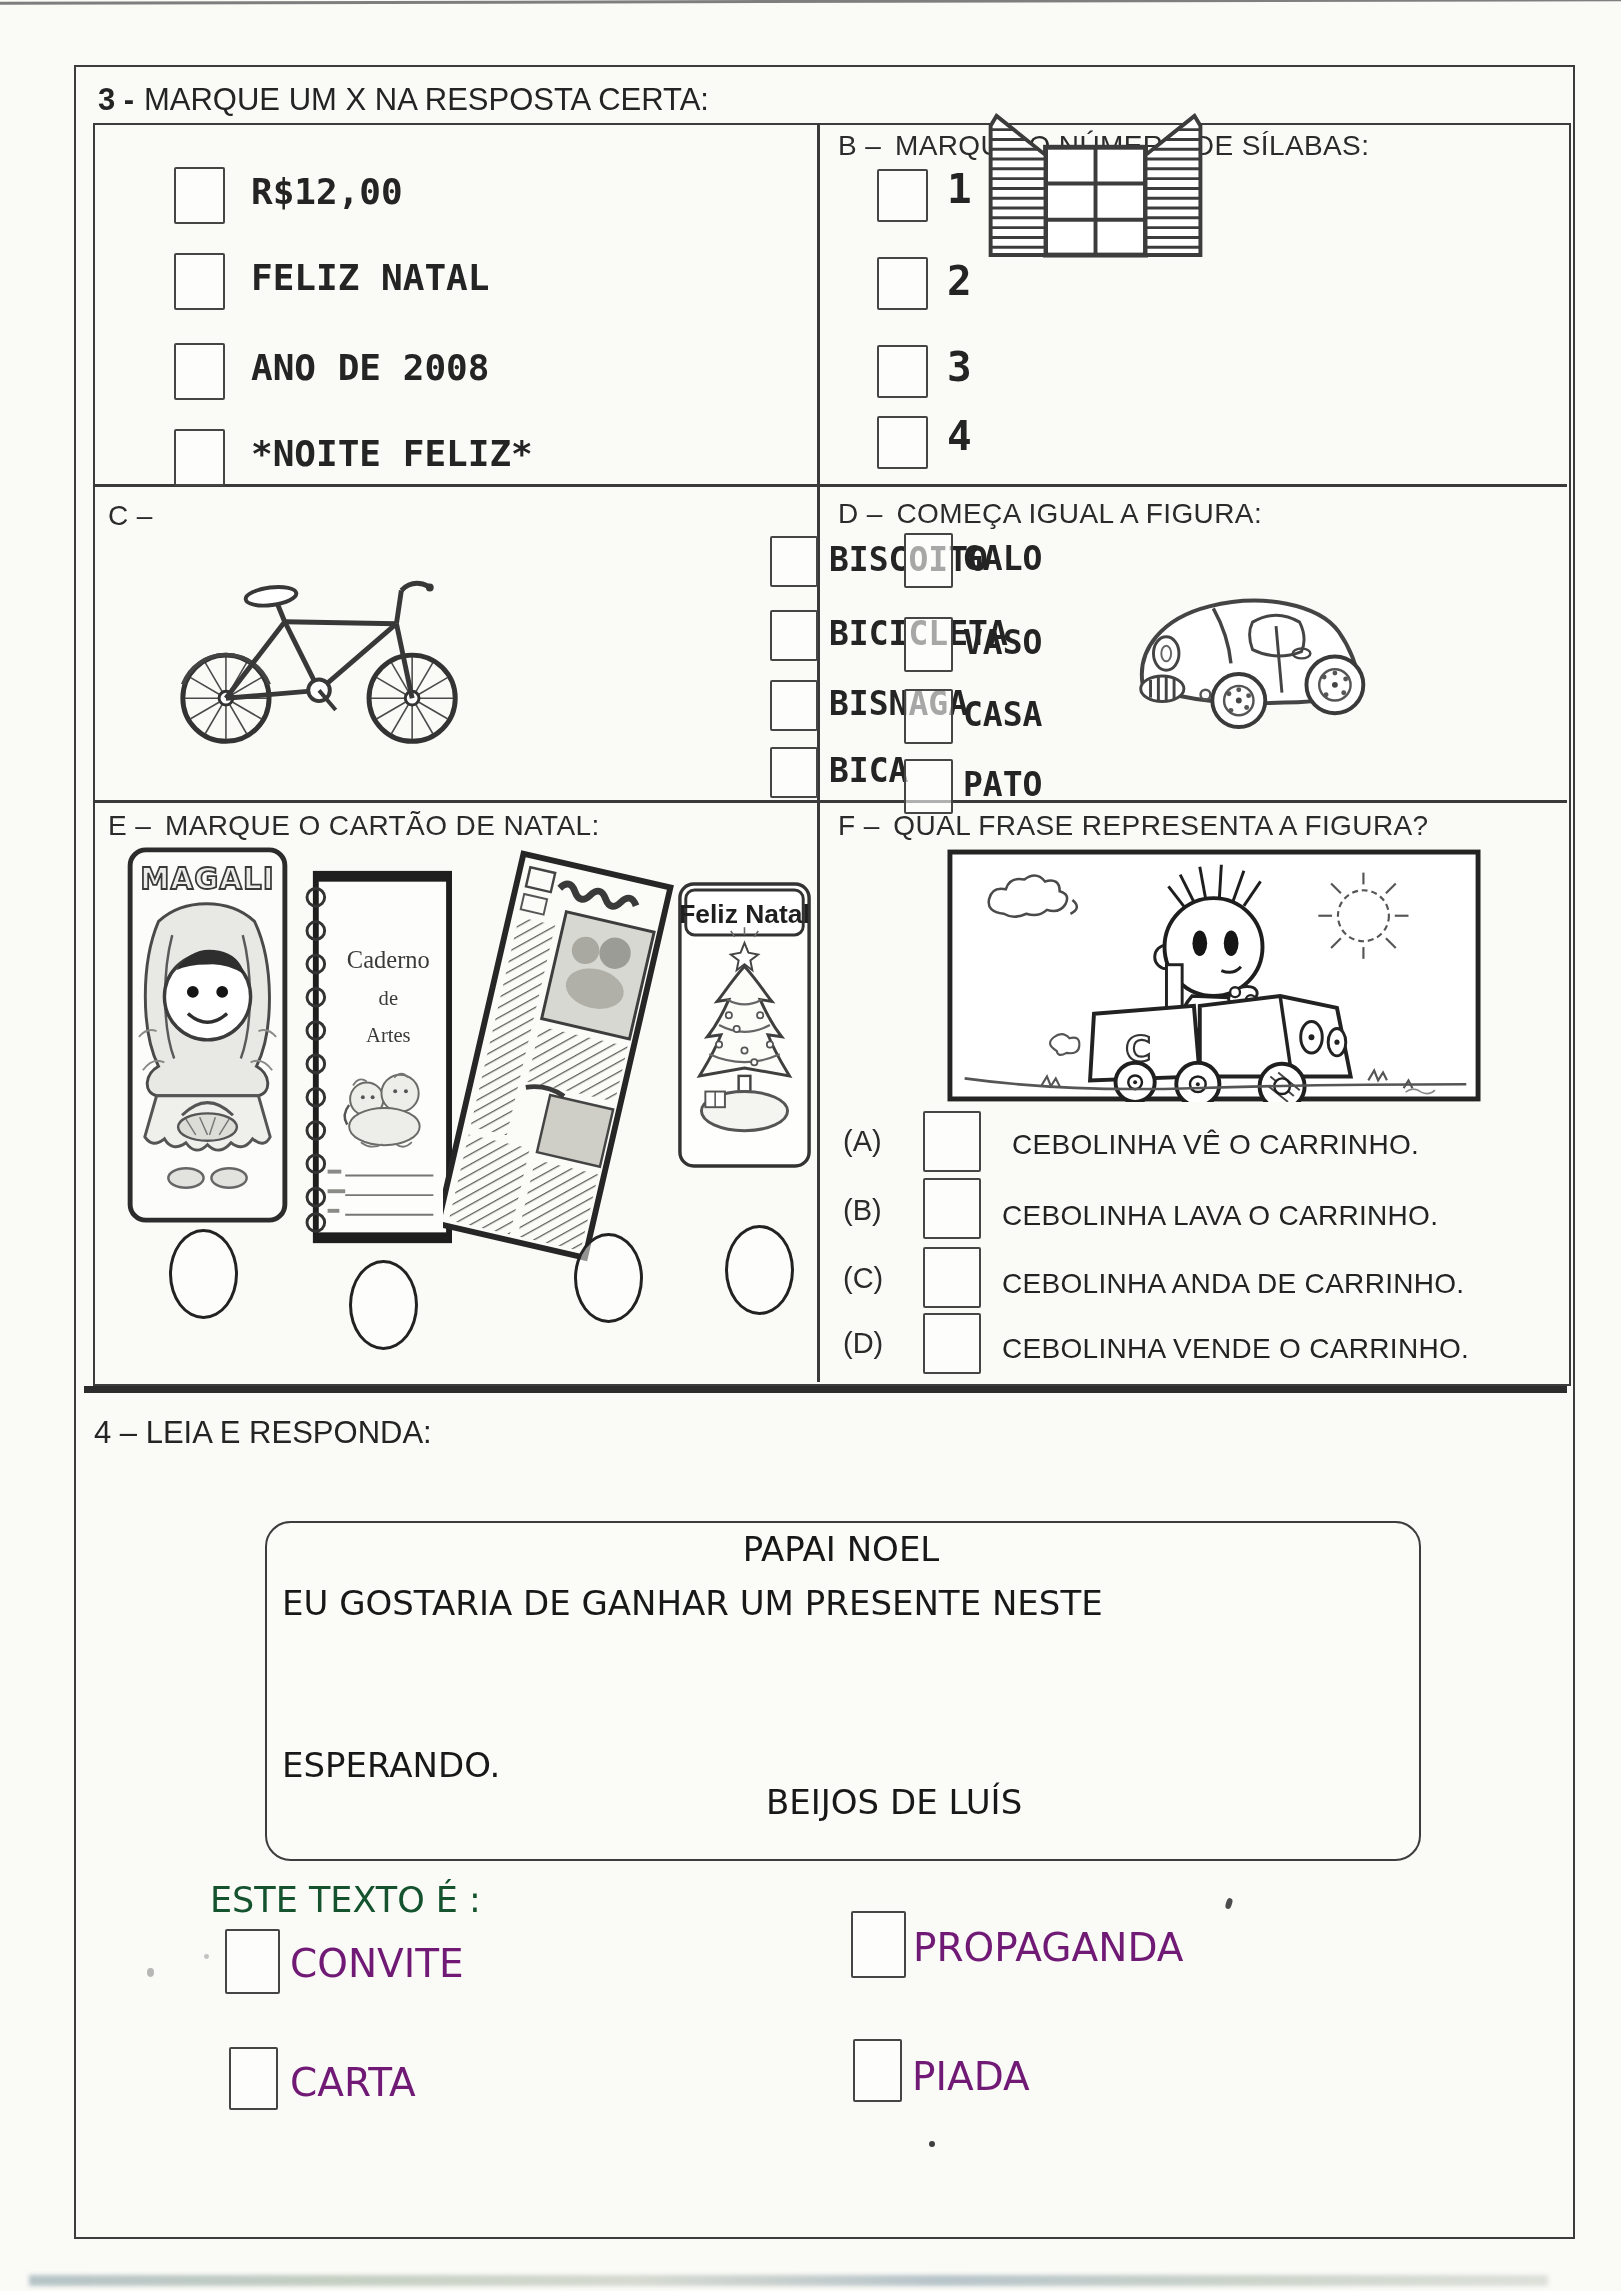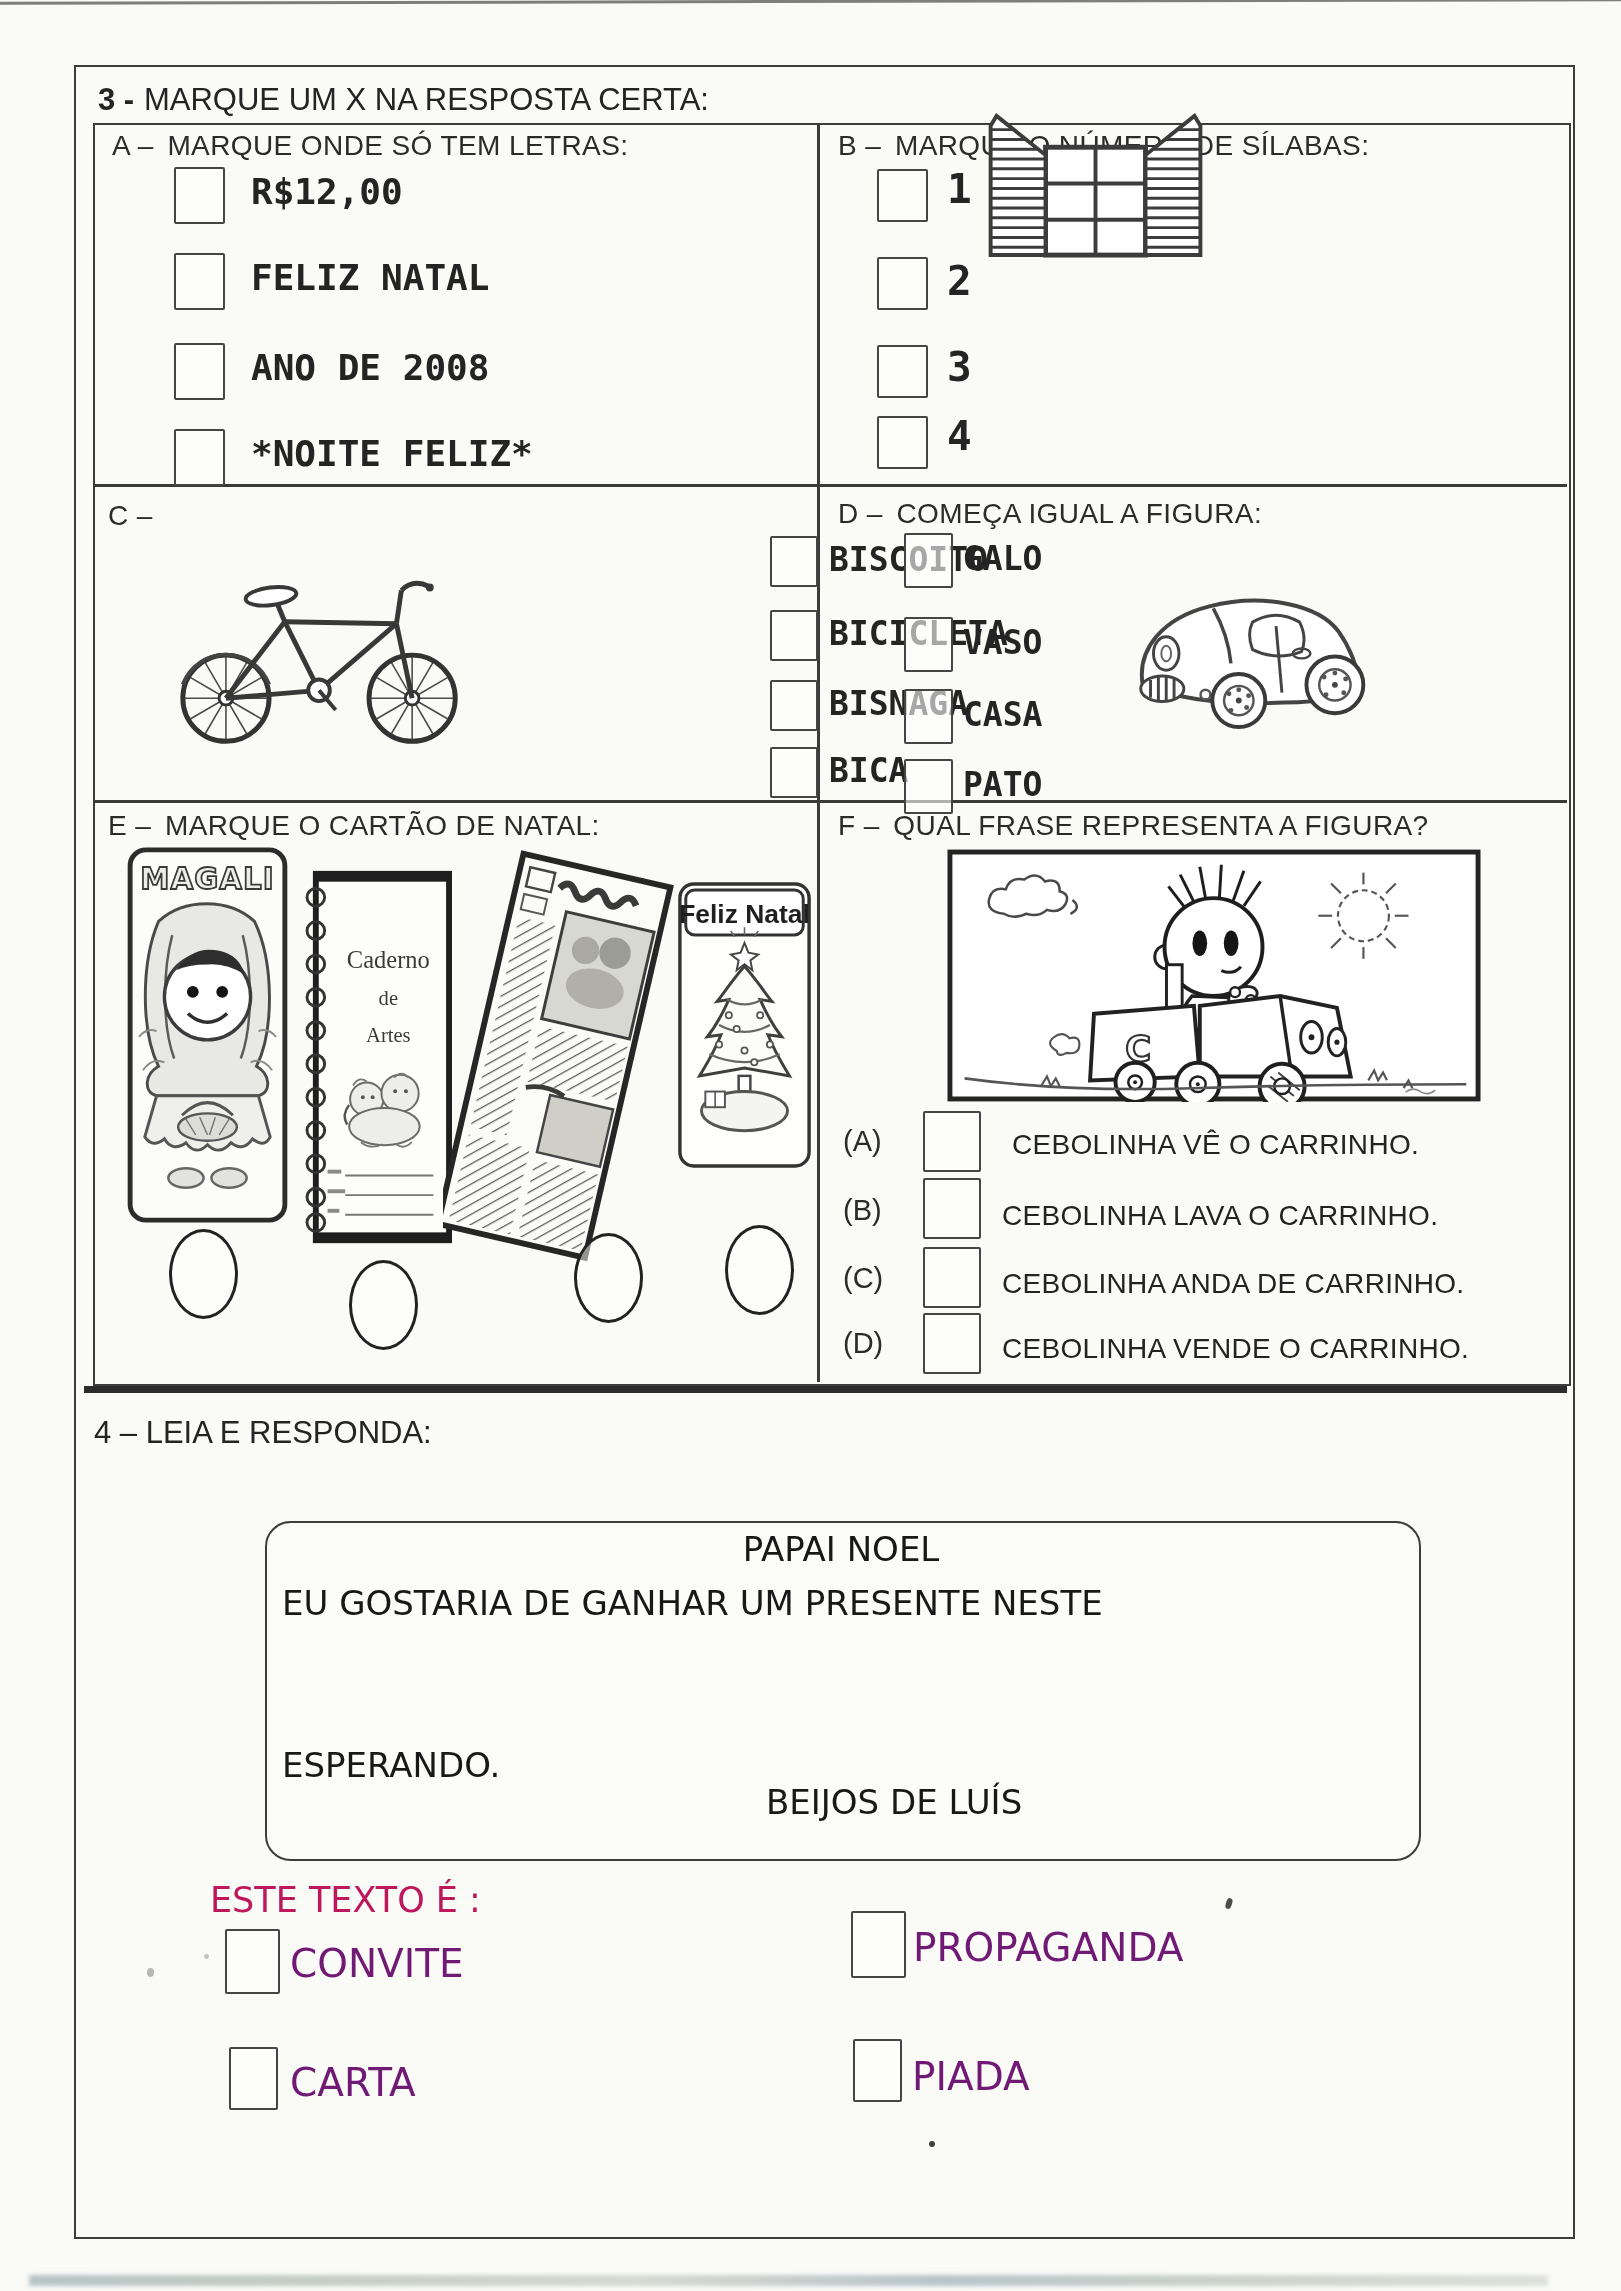--- a/index.html
+++ b/index.html
@@ -12,21 +12,21 @@
   .ttl b{margin-right:9.8px;}
   .mono{font:700 36px "DejaVu Sans Mono",monospace;color:#242424;white-space:nowrap;}
   .mono.sm{font-size:33px;}
   .num{font:700 41px "DejaVu Sans Mono",monospace;color:#242424;}
   .fopt{font:400 28px "Liberation Sans",sans-serif;color:#232323;white-space:nowrap;letter-spacing:0.3px;}
   .flet{font:400 29px "Liberation Sans",sans-serif;color:#2b2b2b;}
   .cb{position:absolute;border:2.9px solid #454545;border-radius:2px;background:rgba(255,255,255,.6);}
   .oval{position:absolute;border:3.9px solid #222;border-radius:50%;background:rgba(255,255,255,.5);}
   .letter-box{position:absolute;border:2.9px solid #3d3d3d;border-radius:25.5px;background:#fbfbf8;}
   .ltxt{font:400 34px "DejaVu Sans",sans-serif;color:#181818;white-space:nowrap;}
-  .btxt{font:400 35px "DejaVu Sans",sans-serif;color:#be185d;white-space:nowrap;}
+  .btxt{font:400 35px "DejaVu Sans",sans-serif;color:#14532d;white-space:nowrap;}
   .opt4{font:400 39px "DejaVu Sans",sans-serif;color:#701a75;white-space:nowrap;}
   .line{position:absolute;background:#3a3a3a;}
   svg{display:block;}
 </style>
 </head>
 <body>
 
 <div id="page">
 
   <div class="abs" style="left:0;top:3;width:1621px;height:2.9px;background:#5f5f5f;transform:rotate(-0.12deg);opacity:.8;"></div>
@@ -37,23 +37,20 @@
 
   <div class="abs ttl" style="left:98px;top:82px;">
     <b>3 -</b><span>MARQUE UM X NA RESPOSTA CERTA:</span>
   </div>
 
   <div class="abs" style="left:93px;top:123px;width:1474px;height:1259px;border:2.9px solid #3c3c3c;"></div>
   <div class="line" style="left:817px;top:123px;width:2.9px;height:1259px;"></div>
   <div class="line" style="left:93px;top:484px;width:1474px;height:2.9px;"></div>
   <div class="line" style="left:93px;top:800px;width:1474px;height:2.9px;"></div>
 
-  <div class="abs hdr" style="left:112px;top:130px;">
-    <span class="lbl">A –</span><span>MARQUE ONDE SÓ TEM LETRAS:</span>
-  </div>
   <div class="cb" style="left:174px;top:167px;width:47px;height:53px;"></div>
   <div class="abs mono" style="left:251px;top:171px;">R$12,00</div>
   <div class="cb" style="left:174px;top:253px;width:47px;height:53px;"></div>
   <div class="abs mono" style="left:251px;top:257px;">FELIZ NATAL</div>
   <div class="cb" style="left:174px;top:343px;width:47px;height:53px;"></div>
   <div class="abs mono" style="left:251px;top:347px;">ANO DE 2008</div>
   <div class="cb" style="left:174px;top:429px;width:47px;height:53px;"></div>
   <div class="abs mono" style="left:251px;top:433px;">*NOITE FELIZ*</div>
 
   <div class="abs hdr" style="left:838px;top:130px;">

